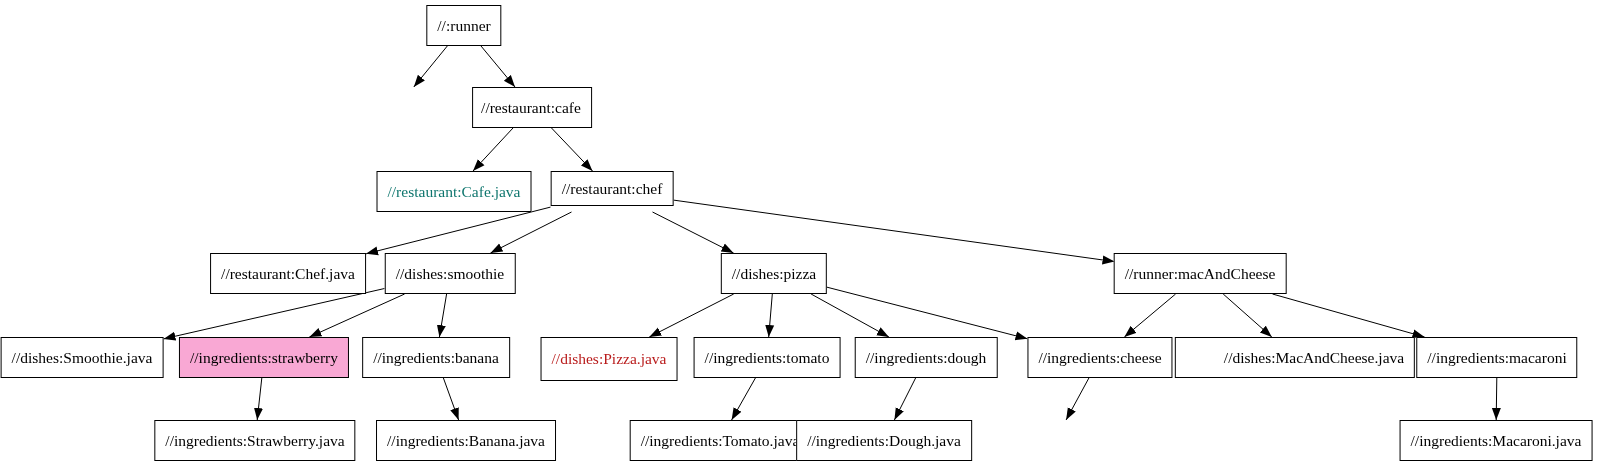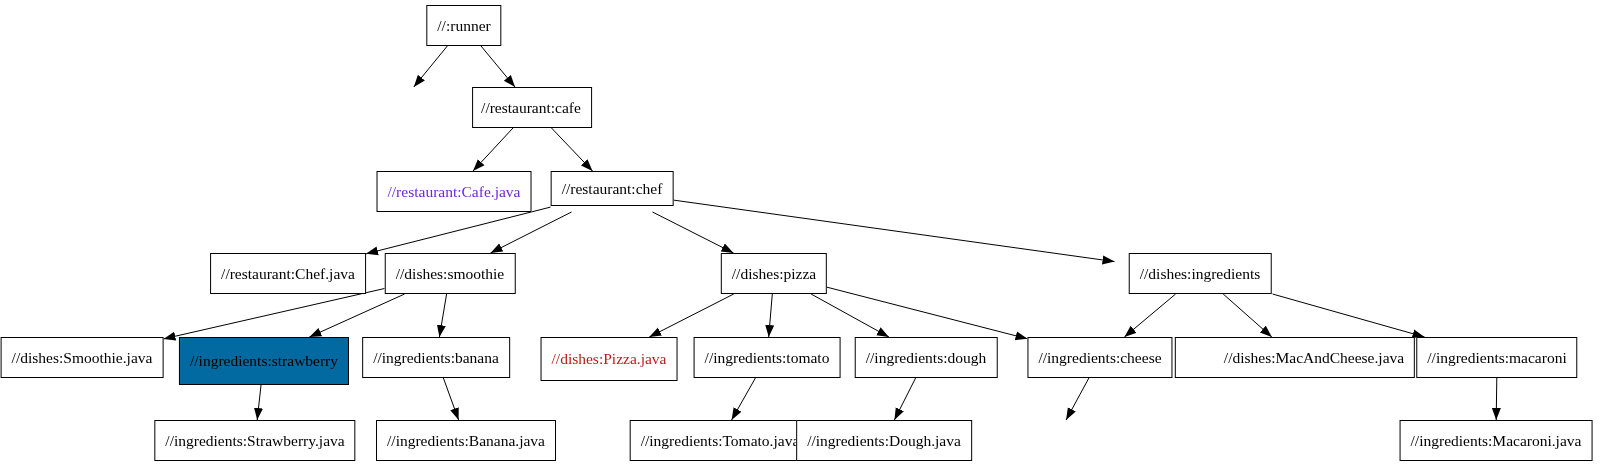--- a/index.html
+++ b/index.html
@@ -77,42 +77,42 @@
         <line x1="1496.8" y1="378.0" x2="1496.2" y2="420.0" stroke="#000000" stroke-width="1" marker-end="url(#arrowhead)"></line>
       </g>
   </svg>
   <div class="nodes-layer">
       <div class="graph-node" style="left: 464px; top: 5px; height: 41px; background: rgb(255, 255, 255); border: 1px solid rgb(0, 0, 0); color: rgb(0, 0, 0);">
         <span>//:runner</span>
       </div>
       <div class="graph-node" style="left: 532px; top: 87px; height: 41px; background: rgb(255, 255, 255); border: 1px solid rgb(0, 0, 0); color: rgb(0, 0, 0); padding-left: 8px;">
         <span>//restaurant:cafe</span>
       </div>
-      <div class="graph-node" style="left: 454px; top: 171px; height: 41px; background: rgb(255, 255, 255); border: 1px solid rgb(0, 0, 0); color: #6d28d9;">
+      <div class="graph-node" style="left: 454px; top: 171px; height: 41px; background: rgb(255, 255, 255); border: 1px solid rgb(0, 0, 0); color: #0f766e;">
         <span>//restaurant:Cafe.java</span>
       </div>
       <div class="graph-node" style="left: 612px; top: 171px; height: 35px; background: rgb(255, 255, 255); border: 1px solid rgb(0, 0, 0); color: rgb(0, 0, 0);">
         <span>//restaurant:chef</span>
       </div>
       <div class="graph-node" style="left: 288px; top: 253px; height: 41px; background: rgb(255, 255, 255); border: 1px solid rgb(0, 0, 0); color: rgb(0, 0, 0);">
         <span>//restaurant:Chef.java</span>
       </div>
       <div class="graph-node" style="left: 450px; top: 253px; height: 41px; background: rgb(255, 255, 255); border: 1px solid rgb(0, 0, 0); color: rgb(0, 0, 0);">
         <span>//dishes:smoothie</span>
       </div>
       <div class="graph-node" style="left: 774px; top: 253px; height: 41px; background: rgb(255, 255, 255); border: 1px solid rgb(0, 0, 0); color: rgb(0, 0, 0);">
         <span>//dishes:pizza</span>
       </div>
       <div class="graph-node" style="left: 1200px; top: 253px; height: 41px; background: rgb(255, 255, 255); border: 1px solid rgb(0, 0, 0); color: rgb(0, 0, 0);">
-        <span>//dishes:ingredients</span>
+        <span>//runner:macAndCheese</span>
       </div>
       <div class="graph-node" style="left: 82px; top: 337px; height: 41px; background: rgb(255, 255, 255); border: 1px solid rgb(0, 0, 0); color: rgb(0, 0, 0);">
         <span>//dishes:Smoothie.java</span>
       </div>
-      <div class="graph-node" style="left: 264px; top: 337px; height: 48px; background: #0369a1; border: 1px solid rgb(0, 0, 0); color: rgb(0, 0, 0);">
+      <div class="graph-node" style="left: 264px; top: 337px; height: 41px; background: #f9a8d4; border: 1px solid rgb(0, 0, 0); color: rgb(0, 0, 0);">
         <span>//ingredients:strawberry</span>
       </div>
       <div class="graph-node" style="left: 436px; top: 337px; height: 41px; background: rgb(255, 255, 255); border: 1px solid rgb(0, 0, 0); color: rgb(0, 0, 0);">
         <span>//ingredients:banana</span>
       </div>
       <div class="graph-node" style="left: 609px; top: 337px; height: 44px; background: rgb(255, 255, 255); border: 1px solid rgb(0, 0, 0); color: #b91c1c;">
         <span>//dishes:Pizza.java</span>
       </div>
       <div class="graph-node" style="left: 767px; top: 337px; height: 41px; background: rgb(255, 255, 255); border: 1px solid rgb(0, 0, 0); color: rgb(0, 0, 0);">
         <span>//ingredients:tomato</span>

